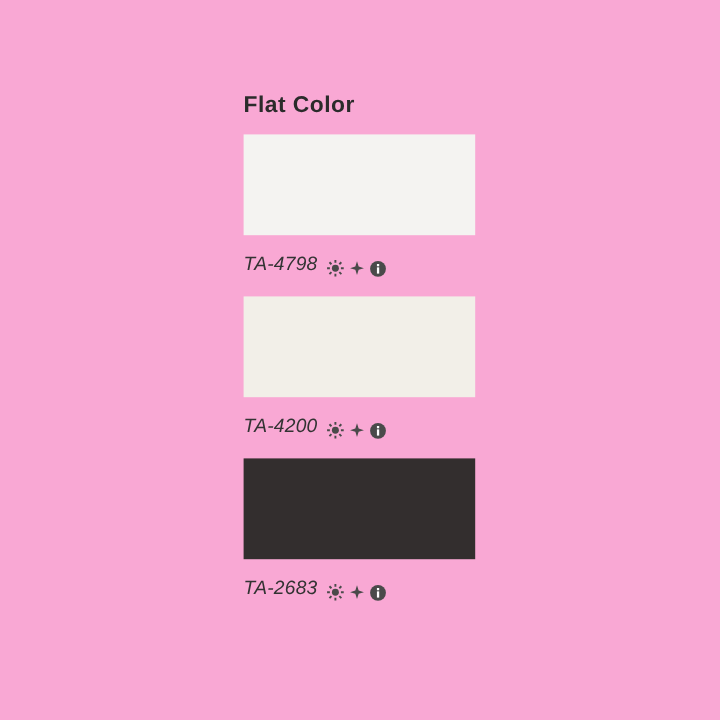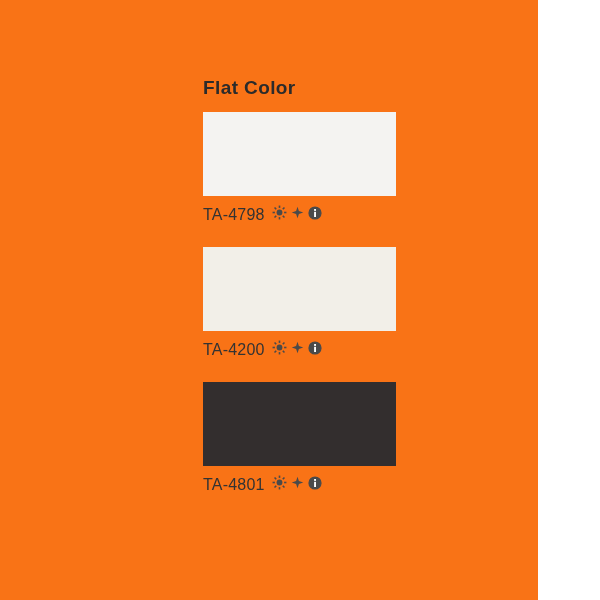--- a/index.html
+++ b/index.html
@@ -10,23 +10,23 @@
   body {
     width: 600px;
     height: 600px;
     font-family: "Liberation Sans", sans-serif;
     -webkit-font-smoothing: antialiased;
     overflow: hidden;
   }
 
   .page {
     position: relative;
-    width: 538px;
+    width: 600px;
     height: 600px;
-    background: #f97316;
+    background: #f9a8d4;
   }
 
   .panel {
     position: absolute;
     left: 203px;
     top: 76px;
     width: 194px;
   }
 
   .section-title {
@@ -44,24 +44,25 @@
   }
 
   .swatch {
     width: 193px;
     height: 84px;
     display: block;
   }
 
   .swatch-label-row {
     display: flex;
-    align-items: flex-start;
+    align-items: flex-end;
     height: 26px;
     margin-top: 9px;
     white-space: nowrap;
+    font-style: italic;
   }
 
   .swatch-code {
     font-size: 16px;
     font-weight: 400;
     letter-spacing: 0.2px;
     color: #333333;
     line-height: 20px;
   }
 
@@ -162,21 +163,21 @@
               <rect x="6.1" y="5.8" width="1.9" height="5.2" fill="#ffffff"></rect>
             </svg>
           </span>
         </span>
       </div>
     </div>
 
     <div class="swatch-group">
       <div class="swatch" style="background-color: rgb(51, 46, 46);"></div>
       <div class="swatch-label-row">
-        <span class="swatch-code" style="color: rgb(51, 51, 51);">TA-4801</span>
+        <span class="swatch-code" style="color: rgb(51, 51, 51);">TA-2683</span>
         <span class="icon-set">
           <span class="icon icon-sun">
             <svg viewBox="0 0 16 16" width="15" height="15" aria-hidden="true">
               <circle cx="8" cy="8" r="3.1" fill="#4a4a4a"></circle>
               <g stroke="#4a4a4a" stroke-width="1.7" stroke-linecap="butt">
                 <line x1="8" y1="0.6" x2="8" y2="3.1"></line>
                 <line x1="8" y1="12.9" x2="8" y2="15.4"></line>
                 <line x1="0.6" y1="8" x2="3.1" y2="8"></line>
                 <line x1="12.9" y1="8" x2="15.4" y2="8"></line>
                 <line x1="2.7" y1="2.7" x2="4.5" y2="4.5"></line>

